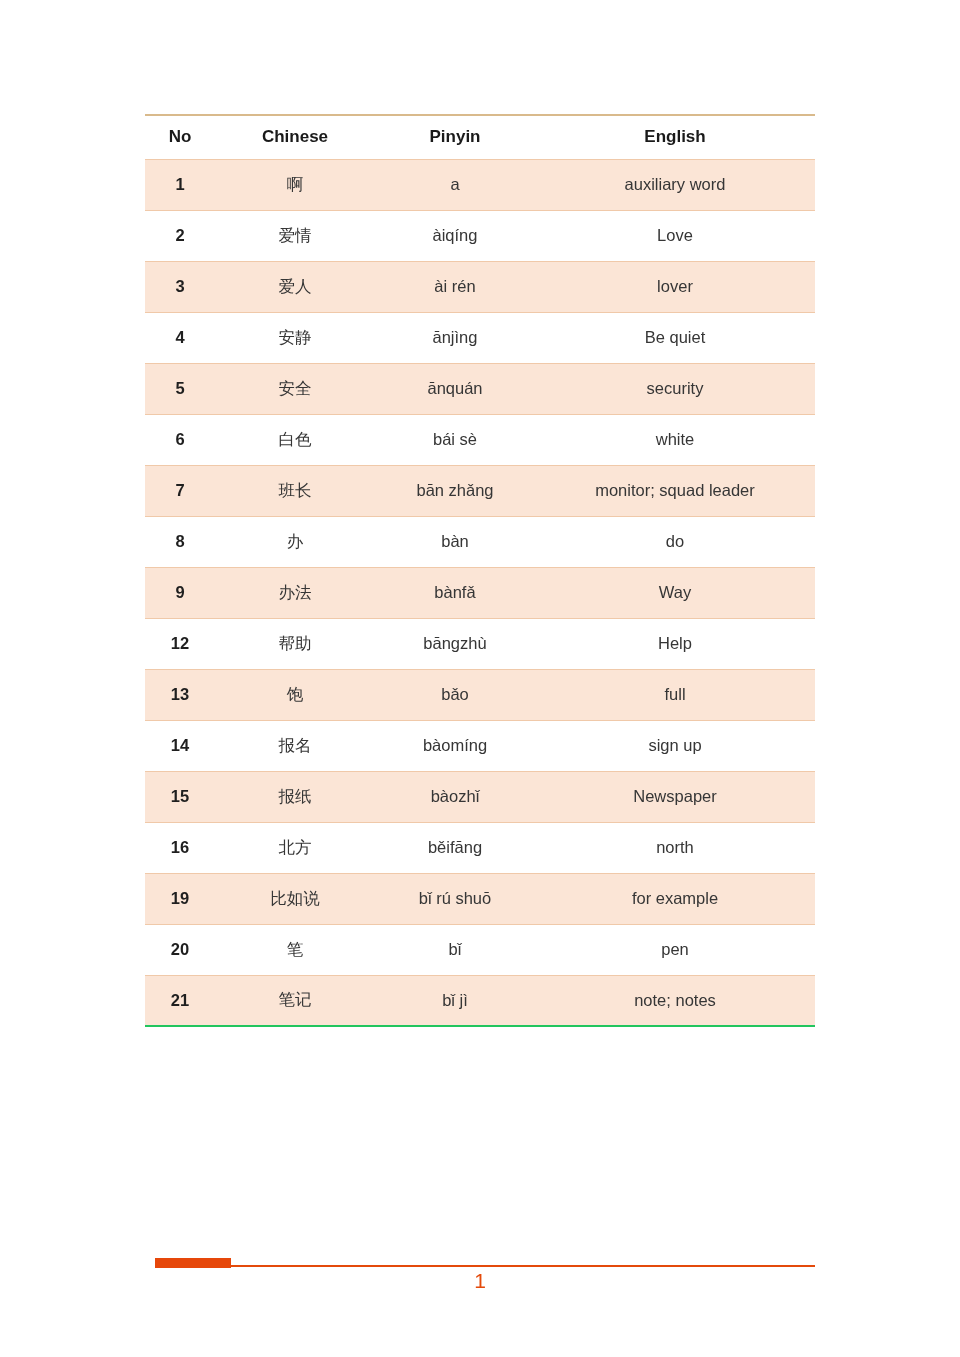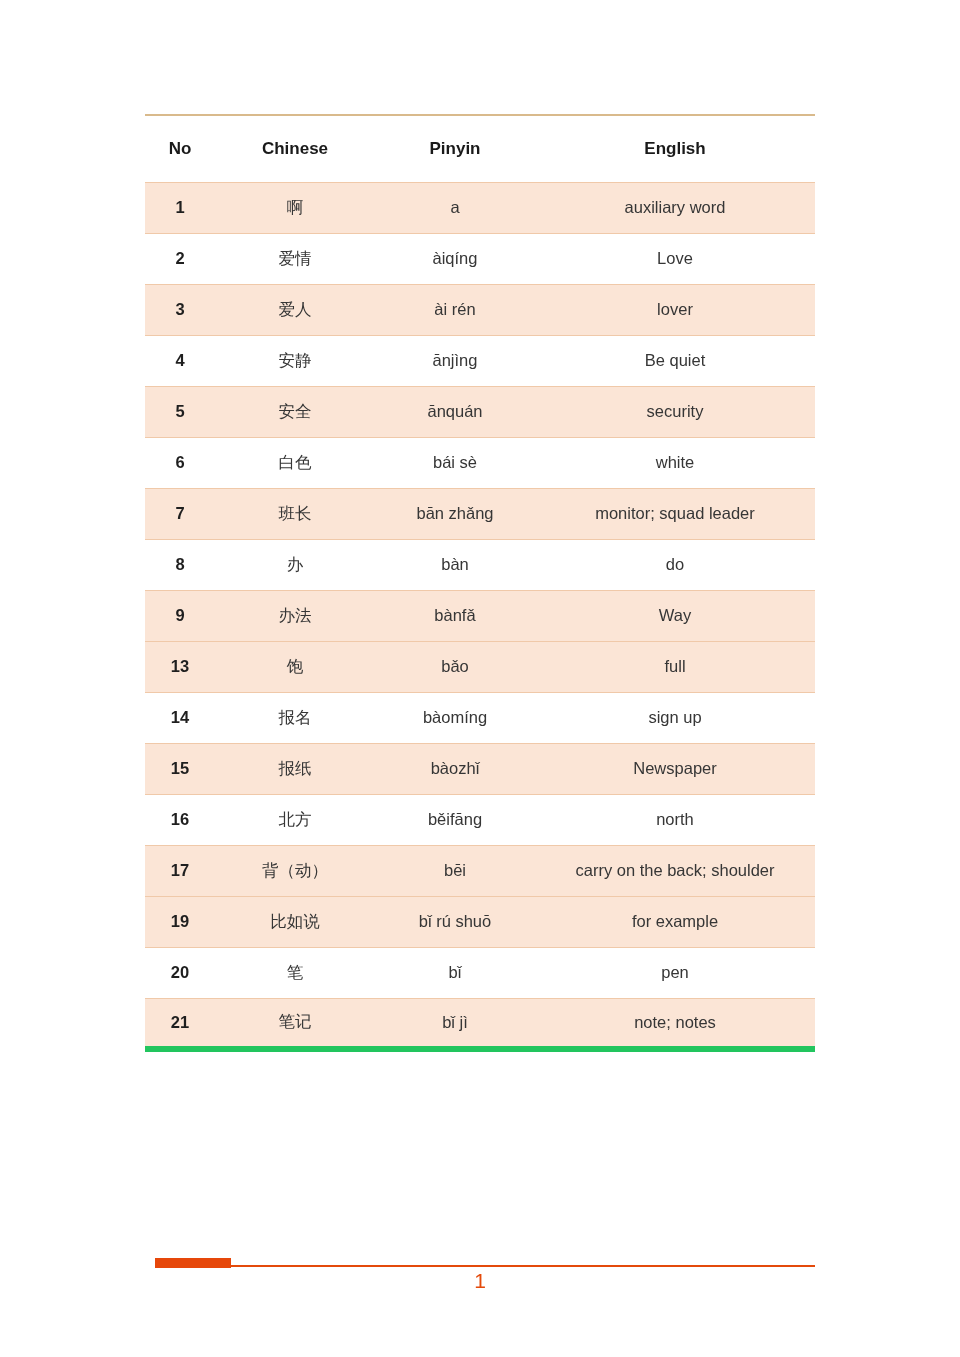--- a/index.html
+++ b/index.html
@@ -25,37 +25,37 @@
     width: 670px;
     border-collapse: collapse;
     table-layout: fixed;
     border-top: 2px solid #d9ba8c;
   }
   col.c-no { width: 70px; }
   col.c-chinese { width: 160px; }
   col.c-pinyin { width: 160px; }
   col.c-english { width: 280px; }
   thead th {
-    height: 67px;
+    height: 44px;
     text-align: center;
     vertical-align: middle;
     font-size: 17px;
     font-weight: bold;
     color: #1a1a1a;
     background: #ffffff;
   }
   tbody td {
     height: 51px;
     text-align: center;
     vertical-align: middle;
     font-size: 16.5px;
     color: #363636;
     border-top: 1px solid #f0c9a9;
   }
-  tbody tr:last-child td { border-bottom: 6px solid #22c55e; }
+  tbody tr:last-child td { border-bottom: 2px solid #22c55e; }
   tbody tr.alt td { background: #fbe5d6; }
   td.cell-no {
     font-weight: bold;
     color: #1f1f1f;
     font-size: 16.5px;
   }
   .footer-rule {
     position: absolute;
     left: 155px;
     top: 1258px;
@@ -157,20 +157,26 @@
       <td class="cell-chinese">办</td>
       <td class="cell-pinyin">bàn</td>
       <td class="cell-english">do</td>
     </tr>
           <tr class="alt">
       <td class="cell-no">9</td>
       <td class="cell-chinese">办法</td>
       <td class="cell-pinyin">bànfǎ</td>
       <td class="cell-english">Way</td>
     </tr>
+          <tr>
+      <td class="cell-no">12</td>
+      <td class="cell-chinese">帮助</td>
+      <td class="cell-pinyin">bāngzhù</td>
+      <td class="cell-english">Help</td>
+    </tr>
           <tr class="alt">
       <td class="cell-no">13</td>
       <td class="cell-chinese">饱</td>
       <td class="cell-pinyin">bǎo</td>
       <td class="cell-english">full</td>
     </tr>
           <tr>
       <td class="cell-no">14</td>
       <td class="cell-chinese">报名</td>
       <td class="cell-pinyin">bàomíng</td>
@@ -182,26 +188,20 @@
       <td class="cell-pinyin">bàozhǐ</td>
       <td class="cell-english">Newspaper</td>
     </tr>
           <tr>
       <td class="cell-no">16</td>
       <td class="cell-chinese">北方</td>
       <td class="cell-pinyin">běifāng</td>
       <td class="cell-english">north</td>
     </tr>
           <tr class="alt">
-      <td class="cell-no">17</td>
-      <td class="cell-chinese">背（动）</td>
-      <td class="cell-pinyin">bēi</td>
-      <td class="cell-english">carry on the back; shoulder</td>
-    </tr>
-          <tr class="alt">
       <td class="cell-no">19</td>
       <td class="cell-chinese">比如说</td>
       <td class="cell-pinyin">bǐ rú shuō</td>
       <td class="cell-english">for example</td>
     </tr>
           <tr>
       <td class="cell-no">20</td>
       <td class="cell-chinese">笔</td>
       <td class="cell-pinyin">bǐ</td>
       <td class="cell-english">pen</td>

